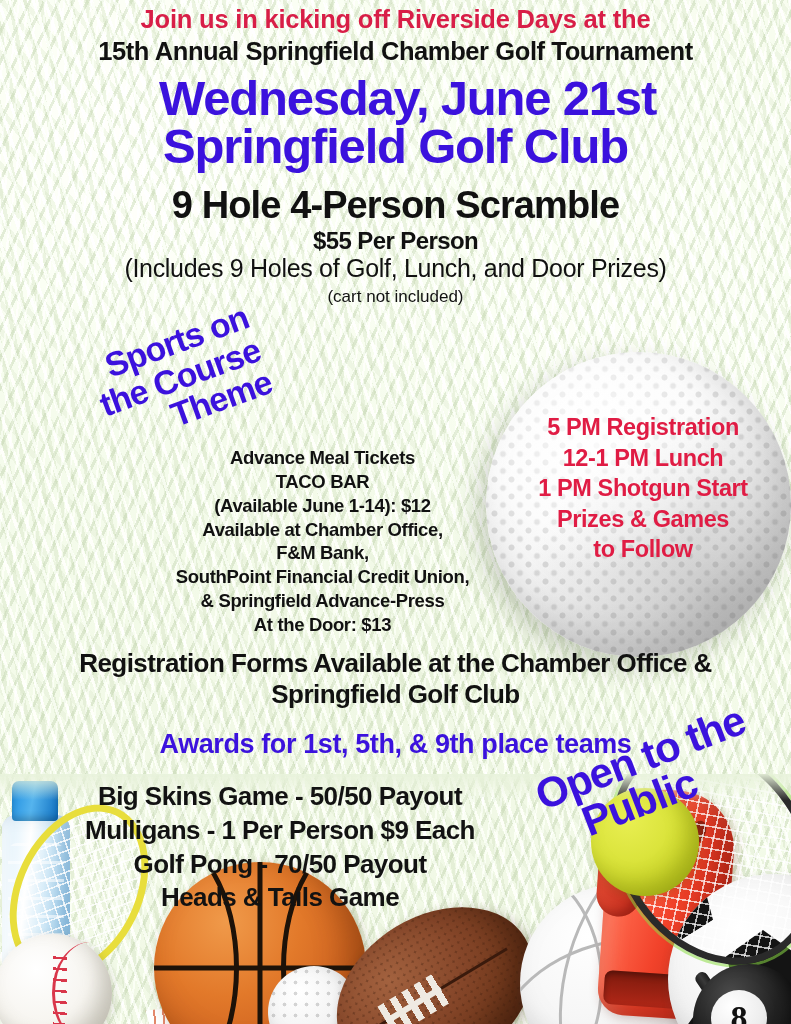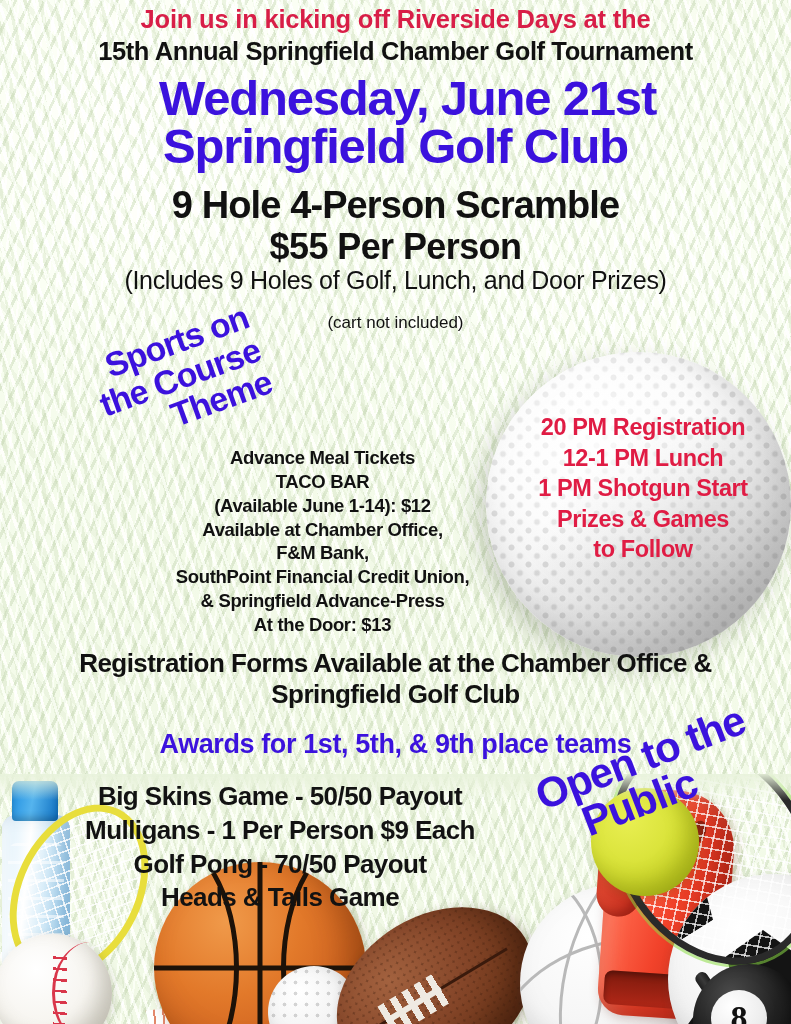--- a/index.html
+++ b/index.html
@@ -49,23 +49,23 @@
 
   
   #hdr { position:absolute; left:0; right:0; top:6px; z-index:20; }
   #l-join  { font-size:25.5px; font-weight:800; letter-spacing:-.2px; }
   #l-annual{ font-size:25.5px; font-weight:800; margin-top:6px; letter-spacing:-.4px;text-align:center; }
 
   #l-date  { font-size:49px; font-weight:800; margin-top:10px; letter-spacing:-1.2px;padding-left:24px; }
   #l-club  { font-size:49px; font-weight:800; margin-top:-2px; letter-spacing:-1.2px; }
 
   #l-scramble{ font-size:38px; font-weight:800; margin-top:14px; letter-spacing:-.9px; }
-  #l-price   { font-size:36px; font-weight:800; margin-top:4px; letter-spacing:-.6px; }
+  #l-price   { font-size:24px; font-weight:800; margin-top:4px; letter-spacing:-.6px; }
   #l-includes{ font-size:25px; font-weight:400; margin-top:3px; letter-spacing:-.3px; }
-  #l-cart    { font-size:17px; font-weight:400; margin-top:20px; }
+  #l-cart    { font-size:17px; font-weight:400; margin-top:6px; }
 
   
   #golfball {
     position:absolute; left:486px; top:352px;
     width:305px; height:305px; border-radius:50%;
     z-index:8;
     background:
       radial-gradient(circle at 34% 27%, #ffffff 0%, #fbfbfb 34%, #f0f0f0 56%, #dedede 76%, #c2c2c2 92%, #adadad 100%);
     box-shadow: -8px 10px 26px rgba(90,100,80,.30), inset -16px -18px 34px rgba(150,150,150,.35);
   }
@@ -407,21 +407,21 @@
     <div class="line t-black" id="l-includes">(Includes 9 Holes of Golf, Lunch, and Door Prizes)</div>
     <div class="line t-black" id="l-cart">(cart not included)</div>
   </div>
 
   <div id="golfball">
     <div class="dimples"></div>
     <div class="shade"></div>
   </div>
 
   <div id="schedule">
-    <div class="s-line">20 PM Registration</div>
+    <div class="s-line">5 PM Registration</div>
     <div class="s-line">12-1 PM Lunch</div>
     <div class="s-line">1 PM Shotgun Start</div>
     <div class="s-line">Prizes &amp; Games</div>
     <div class="s-line">to Follow</div>
   </div>
 
   <div id="sports-theme">
     <div class="st-line">Sports on</div>
     <div class="st-line">the Course</div>
     <div class="st-line">Theme</div>

